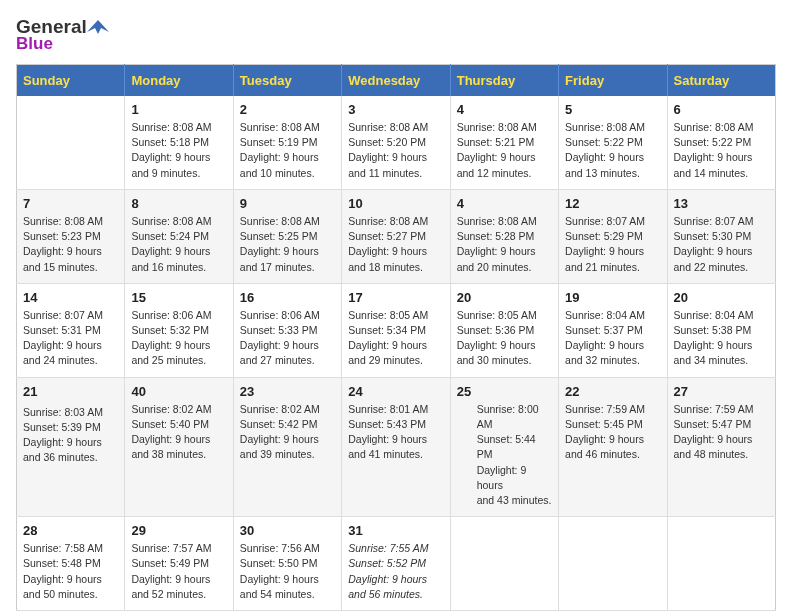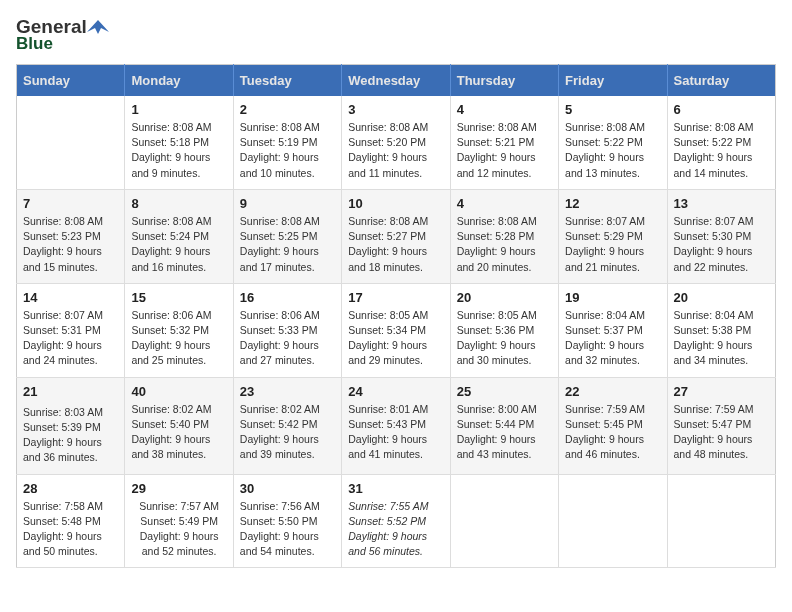--- a/index.html
+++ b/index.html
@@ -28,21 +28,21 @@
       font-size: 15px;
       color: #444;
     }
     table {
       width: 100%;
       border-collapse: collapse;
       border: 1px solid #ccc;
     }
     thead tr {
       background-color: #3a6db5;
-      color: #e5e5e5;
+      color: #fde047;
     }
     thead th {
       padding: 8px 6px;
       font-size: 13px;
       font-weight: bold;
       text-align: left;
       border-right: 1px solid #5a8dd5;
     }
     thead th:last-child { border-right: none; }
     tbody tr {
@@ -84,21 +84,21 @@
 <body>
 
 <div class="header-area">
   <div class="logo-wrapper">
     <div class="logo-line1">
       <span style="font-size:19px;font-weight:bold;color:#333;">General</span>
       <svg width="22" height="18" viewBox="0 0 22 18">
         <polygon points="11,2 22,14 14,10 11,16 8,10 0,14" fill="#3a6db5"></polygon>
       </svg>
     </div>
-    <span style="font-size:17px;font-weight:bold;color:#14532d;margin-top:-4px;">Blue</span>
+    <span style="font-size:17px;font-weight:bold;color:#a21caf;margin-top:-4px;">Blue</span>
   </div>
   <div class="title-area">
     <div class="month-title"></div>
     <div class="location-title"></div>
   </div>
 </div>
 
 <table>
   <thead>
     <tr>
@@ -283,21 +283,21 @@
         </td>
         <td>
           <div class="day-number">24</div>
           <div class="cell-info" style="white-space: pre-line;">Sunrise: 8:01 AM
 Sunset: 5:43 PM
 Daylight: 9 hours
 and 41 minutes.</div>
         </td>
         <td>
           <div class="day-number">25</div>
-          <div class="cell-info" style="white-space: pre-line;">Sunrise: 8:00 AM
+          <div class="cell-info" style="white-space: pre-line; margin-left: 20px;">Sunrise: 8:00 AM
 Sunset: 5:44 PM
 Daylight: 9 hours
 and 43 minutes.</div>
         </td>
         <td>
           <div class="day-number">22</div>
           <div class="cell-info" style="white-space: pre-line;">Sunrise: 7:59 AM
 Sunset: 5:45 PM
 Daylight: 9 hours
 and 46 minutes.</div>
@@ -313,21 +313,21 @@
       <tr>
         <td>
           <div class="day-number">28</div>
           <div class="cell-info" style="white-space: pre-line;">Sunrise: 7:58 AM
 Sunset: 5:48 PM
 Daylight: 9 hours
 and 50 minutes.</div>
         </td>
         <td>
           <div class="day-number">29</div>
-          <div class="cell-info" style="white-space: pre-line; text-align: center;">Sunrise: 7:57 AM
+          <div class="cell-info" style="white-space: pre-line;">Sunrise: 7:57 AM
 Sunset: 5:49 PM
 Daylight: 9 hours
 and 52 minutes.</div>
         </td>
         <td>
           <div class="day-number">30</div>
           <div class="cell-info" style="white-space: pre-line;">Sunrise: 7:56 AM
 Sunset: 5:50 PM
 Daylight: 9 hours
 and 54 minutes.</div>

